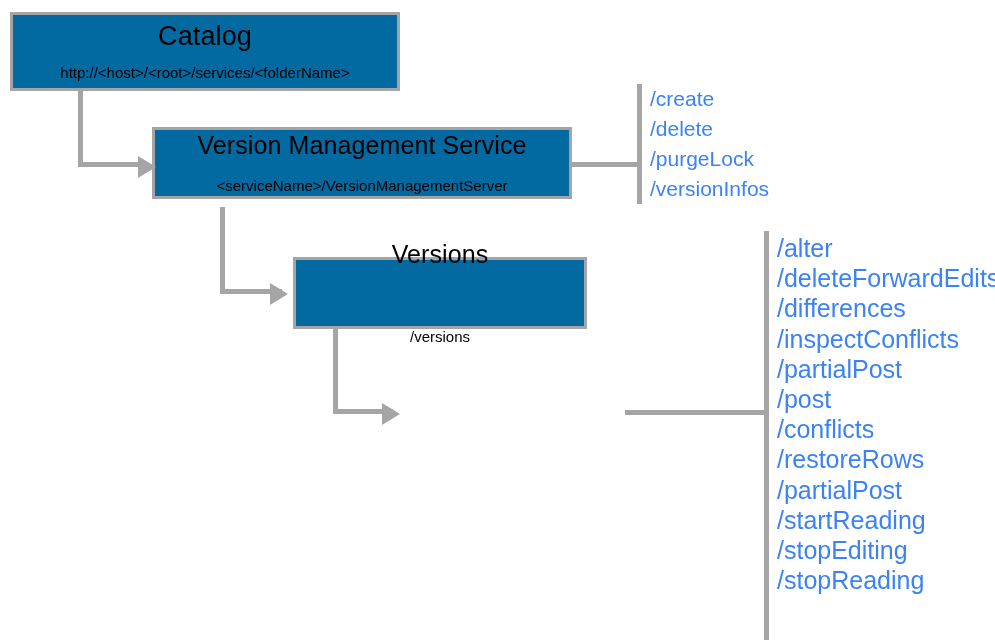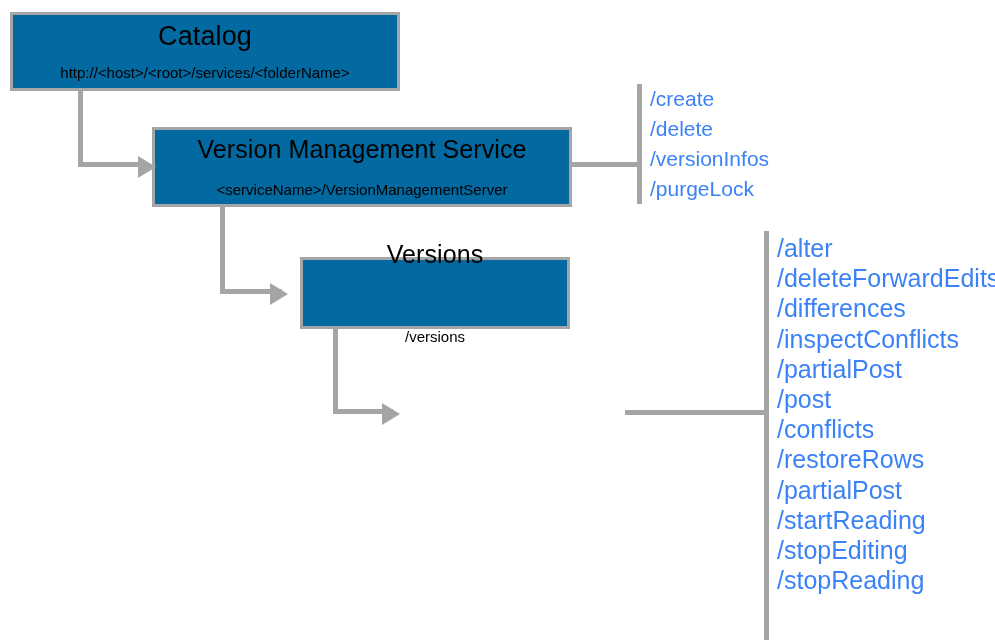--- a/index.html
+++ b/index.html
@@ -46,25 +46,25 @@
     font-weight: 400;
     margin-top: 4px;
     white-space: nowrap;
   }
 
   
   #node-catalog       { left: 10px;  top: 12px;  width: 390px; height: 79px; }
   #node-catalog .title{ font-size: 27px; }
   #node-catalog .sub  { font-size: 15px; margin-top: 14px; }
 
-  #node-vms           { left: 152px; top: 127px; width: 420px; height: 80px; gap: 16px; }
+  #node-vms           { left: 152px; top: 127px; width: 420px; height: 72px; gap: 16px; }
   #node-vms .title    { font-size: 25px; }
   #node-vms .sub      { font-size: 15px; margin-top: 3px; }
 
-  #node-versions      { left: 300px; top: 257px; width: 270px; height: 72px; gap: 48px; }
+  #node-versions      { left: 293px; top: 257px; width: 294px; height: 72px; gap: 48px; }
   #node-versions .title { font-size: 25px; }
   #node-versions .sub { font-size: 15px; margin-top: 13px; }
 
   #node-version       { left: 398px; top: 377px; width: 227px; height: 74px; }
   #node-version .title{ font-size: 25px; }
   #node-version .sub  { font-size: 15px; margin-top: 4px; }
 
   
   .conn {
     position: absolute;
@@ -165,22 +165,22 @@
   <div class="conn v" id="elbow3-v"></div>
   <div class="conn h" id="elbow3-h"></div>
   <div class="arrow" id="elbow3-a"></div>
 
   <div class="conn h" id="leader1-h"></div>
   <div class="group-bar" id="bar-service"></div>
 
   <div class="op-list" id="ops-service">
     <div class="op">/create</div>
     <div class="op">/delete</div>
+    <div class="op">/purgeLock</div>
     <div class="op">/versionInfos</div>
-    <div class="op">/purgeLock</div>
   </div>
 
   <div class="conn h" id="leader2-h"></div>
   <div class="group-bar" id="bar-version"></div>
 
   <div class="op-list" id="ops-version">
     <div class="op">/alter</div>
     <div class="op">/deleteForwardEdits</div>
     <div class="op">/differences</div>
     <div class="op">/inspectConflicts</div>

